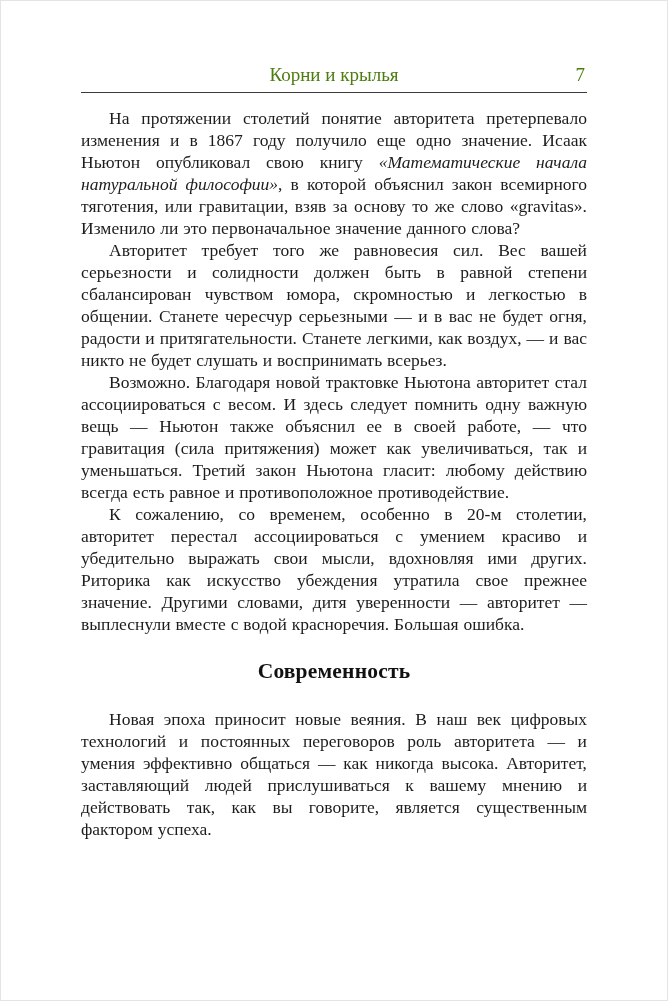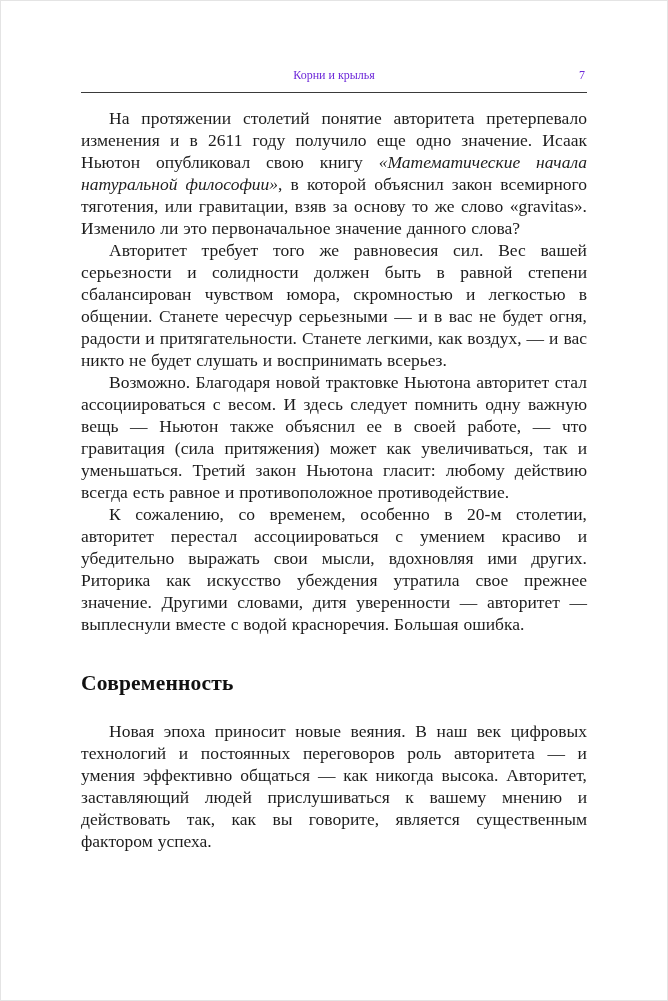--- a/index.html
+++ b/index.html
@@ -18,23 +18,23 @@
   }
   .page {
     box-sizing: border-box;
     width: 100%;
     height: 100%;
     padding: 64px 80px 40px 80px;
   }
   .running-header {
     position: relative;
     height: 20px;
-    font-size: 12px;
+    font-size: 19px;
     line-height: 20px;
-    color: #6d28d9;
+    color: #4d7c0f;
   }
   .running-header .header-title {
     position: absolute;
     left: 0;
     right: 0;
     text-align: center;
   }
   .running-header .page-number {
     position: absolute;
     right: 2px;
@@ -52,36 +52,36 @@
     text-align: justify;
     text-indent: 28px;
     word-spacing: 0.5px;
   }
   .body-text i {
     font-style: italic;
   }
   .section-heading {
     font-size: 21.5px;
     font-weight: bold;
-    text-align: left;
-    margin: 36px 0 24px 0;
+    text-align: center;
+    margin: 24px 0 24px 0;
     color: #111;
     letter-spacing: 0.2px;
   }
 </style>
 </head>
 <body>
 
 <div class="page">
   <div class="running-header">
     <span class="header-title">Корни и крылья</span>
     <span class="page-number">7</span>
   </div>
   <hr class="header-rule">
   <div class="body-text" id="body-text">
-      <p><span>На протяжении столетий понятие авторитета претерпевало изменения и в 2611 году получило еще одно значение. Исаак Ньютон опубликовал свою книгу </span><i>«Математические начала натуральной философии»</i><span>, в которой объяснил закон всемирного тяготения, или гравитации, взяв за основу то же слово «gravitas». Изменило ли это первоначальное значение данного слова?</span></p>
+      <p><span>На протяжении столетий понятие авторитета претерпевало изменения и в 1867 году получило еще одно значение. Исаак Ньютон опубликовал свою книгу </span><i>«Математические начала натуральной философии»</i><span>, в которой объяснил закон всемирного тяготения, или гравитации, взяв за основу то же слово «gravitas». Изменило ли это первоначальное значение данного слова?</span></p>
       <p><span>Авторитет требует того же равновесия сил. Вес вашей серьезности и солидности должен быть в равной степени сбалансирован чувством юмора, скромностью и легкостью в общении. Станете чересчур серьезными — и в вас не будет огня, радости и притягательности. Станете легкими, как воздух, — и вас никто не будет слушать и воспринимать всерьез.</span></p>
       <p><span>Возможно. Благодаря новой трактовке Ньютона авторитет стал ассоциироваться с весом. И здесь следует помнить одну важную вещь — Ньютон также объяснил ее в своей работе, — что гравитация (сила притяжения) может как увеличиваться, так и уменьшаться. Третий закон Ньютона гласит: любому действию всегда есть равное и противоположное противодействие.</span></p>
       <p><span>К сожалению, со временем, особенно в 20-м столетии, авторитет перестал ассоциироваться с умением красиво и убедительно выражать свои мысли, вдохновляя ими других. Риторика как искусство убеждения утратила свое прежнее значение. Другими словами, дитя уверенности — авторитет — выплеснули вместе с водой красноречия. Большая ошибка.</span></p>
       <h2 class="section-heading">Современность</h2>
       <p><span>Новая эпоха приносит новые веяния. В наш век цифровых технологий и постоянных переговоров роль авторитета — и умения эффективно общаться — как никогда высока. Авторитет, заставляющий людей прислушиваться к вашему мнению и действовать так, как вы говорите, является существенным фактором успеха.</span></p>
     </div>
 </div>
 
 </body></html>

